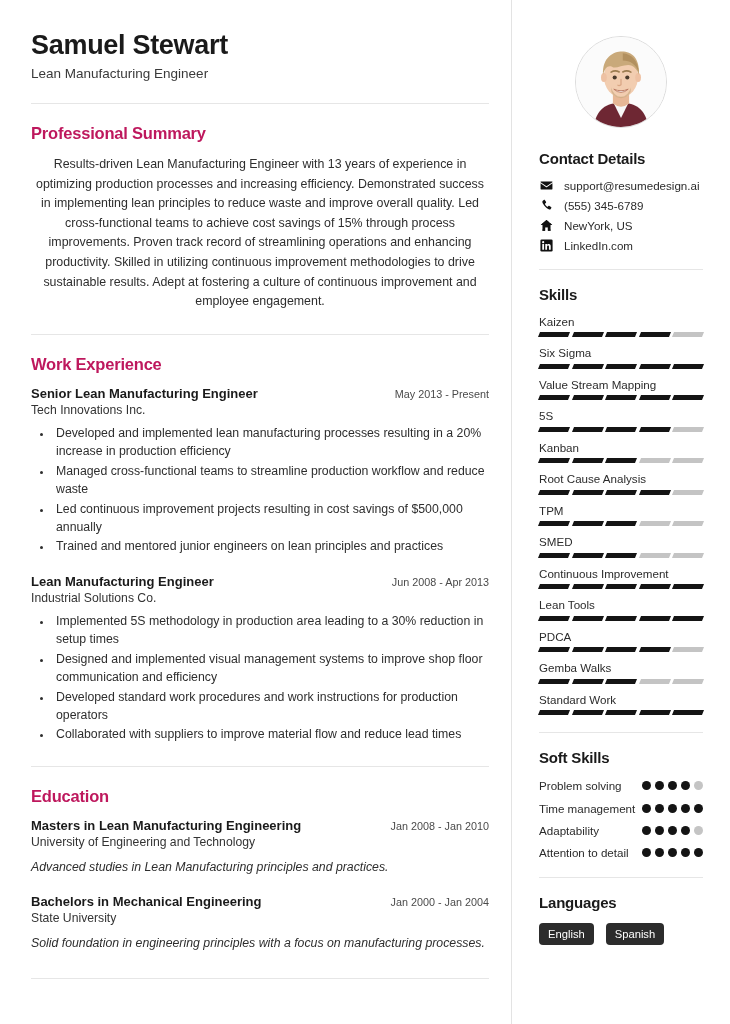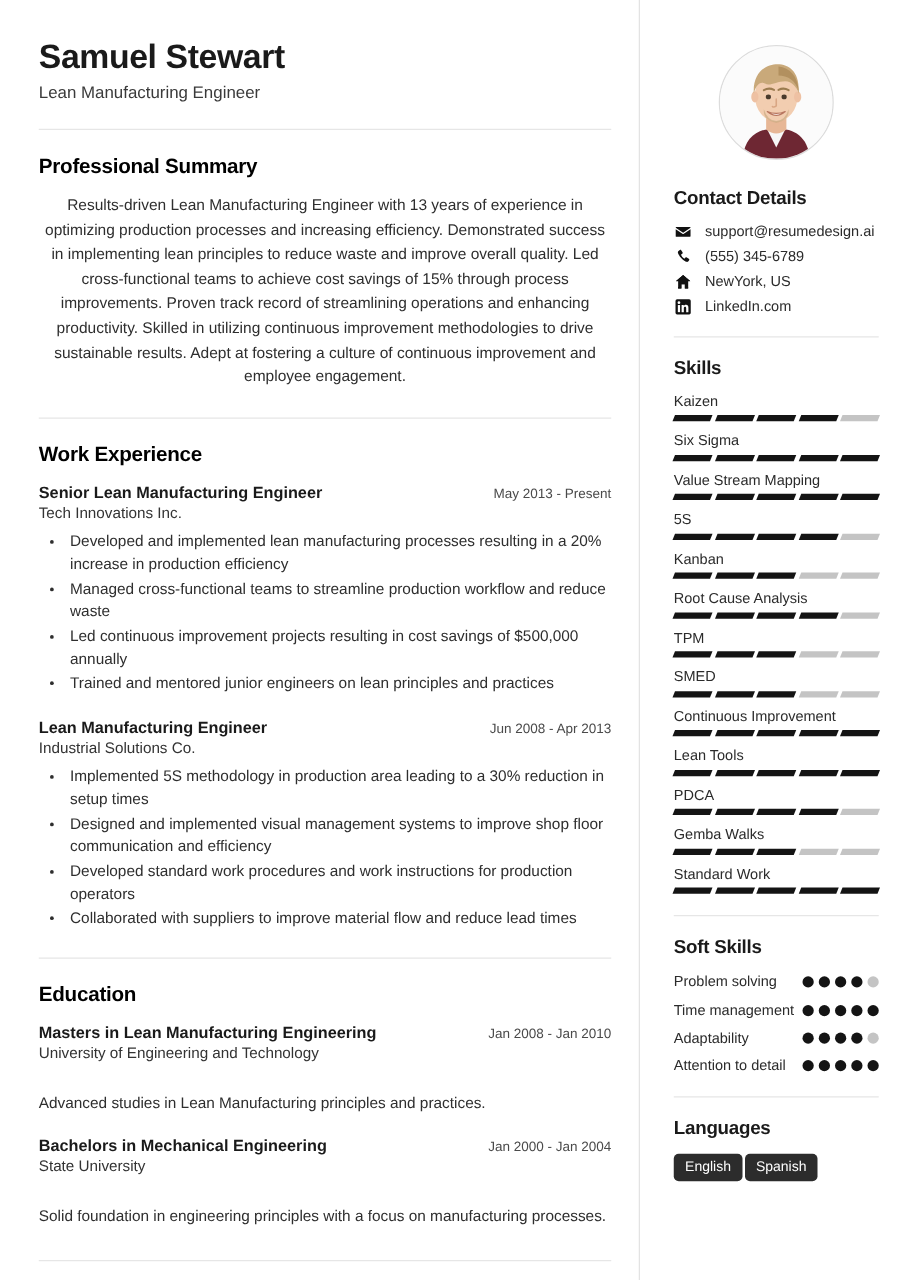--- a/index.html
+++ b/index.html
@@ -46,21 +46,21 @@
   .rule {
     border-top: 1px solid #e6e6e6;
     margin: 22px 0 0 0;
   }
 
   .section { margin-top: 20px; }
 
   .section-heading {
     font-size: 16.5px;
     font-weight: bold;
-    color: #000000;
+    color: #be185d;
     letter-spacing: -0.2px;
     margin-bottom: 12px;
   }
 
   .summary-text {
     font-size: 12.4px;
     line-height: 1.58;
     color: #2e2e2e;
     text-align: center;
   }
@@ -103,21 +103,22 @@
     color: #2e2e2e;
     margin-bottom: 1px;
     padding-left: 3px;
   }
   ul.bullets li::marker { font-size: 11px; }
 
   .entry-desc {
     font-size: 12.3px;
     line-height: 1.5;
     color: #2e2e2e;
-    margin-top: 24px;
+    margin-top: 9px;
+    font-style: italic;
   }
 
   .bottom-rule {
     border-top: 1px solid #e6e6e6;
     margin-top: 25px;
   }
 
   
   .side-col {
     width: 243px;
@@ -209,21 +210,21 @@
   .dots { display: flex; gap: 4px; flex: none; padding-top: 3px; }
   .dot {
     width: 9px;
     height: 9px;
     border-radius: 50%;
     background: #c4c4c4;
   }
   .dot.on { background: #141414; }
 
   
-  .lang-row { display: flex; gap: 2px; flex-wrap: wrap; }
+  .lang-row { display: flex; gap: 12px; flex-wrap: wrap; }
   .lang-tag {
     background: #2c2c2c;
     color: #ffffff;
     font-size: 11.2px;
     padding: 4px 9px;
     border-radius: 4px;
     line-height: 1.25;
   }
 </style>
 </head>

